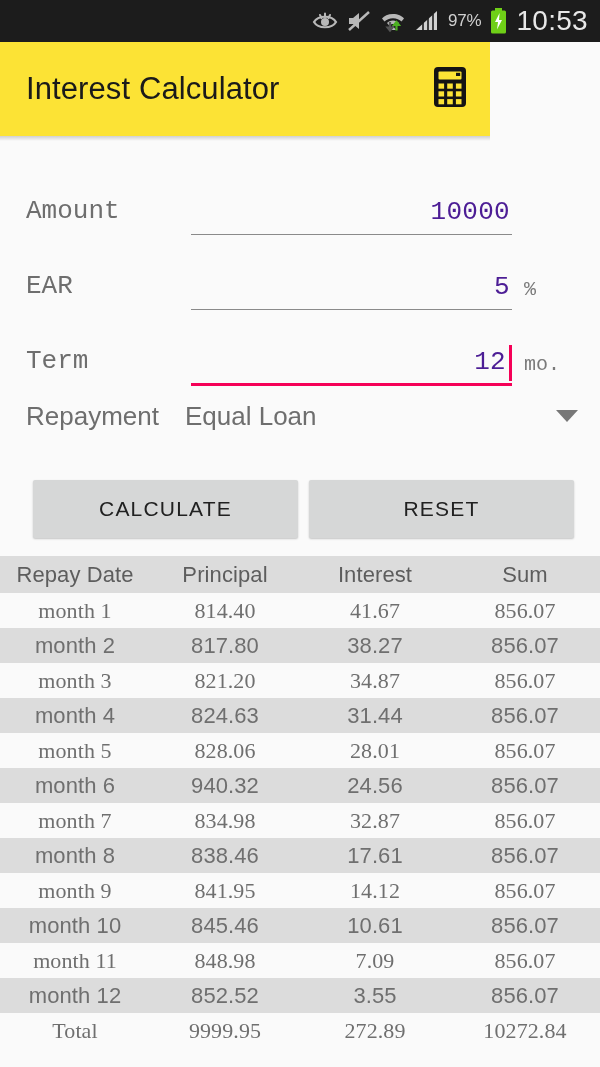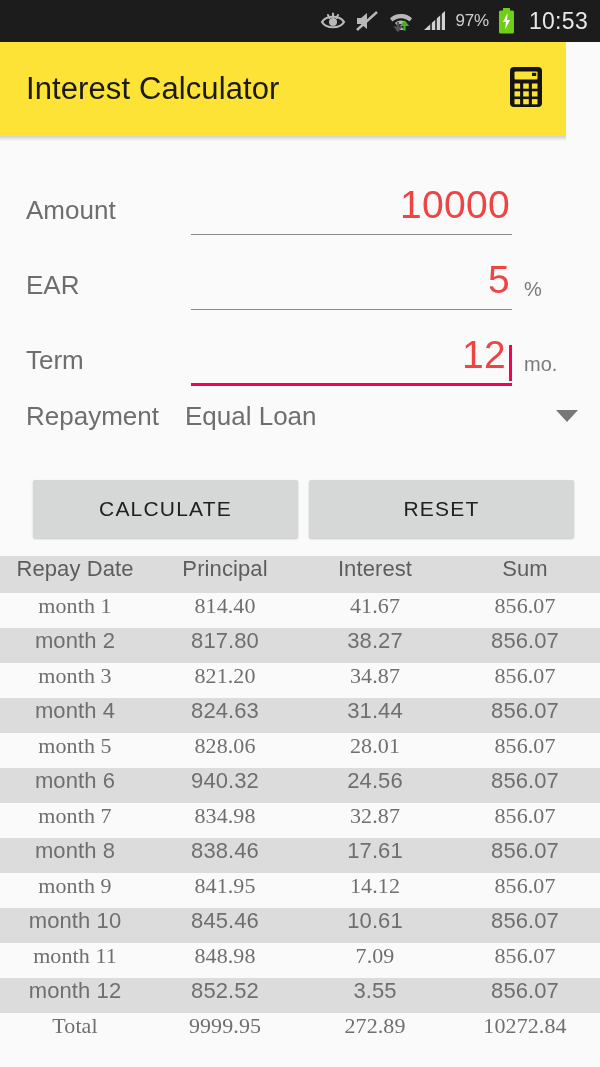--- a/index.html
+++ b/index.html
@@ -15,53 +15,53 @@
     height:42px; width:600px; background:#1c1c1c;
     display:flex; align-items:center; justify-content:flex-end;
     padding-right:12px; gap:9px;
   }
   .sb-icon{ display:flex; align-items:center; justify-content:center; }
   .sb-batt-pct{
     color:#cfcfcf; font-size:17px; letter-spacing:-.2px;
     font-family:"Liberation Sans", sans-serif;
   }
   .sb-clock{
-    color:#e8e8e8; font-size:23px; letter-spacing:.3px; margin-left:5px;
+    color:#e8e8e8; font-size:28px; letter-spacing:.3px; 
     font-family:"Liberation Sans", sans-serif;
   }
 
   
   .appbar{
     position:relative;
-    height:94px; width:566px; background:#fce335;
+    height:94px; width:490px; background:#fce335;
     display:flex; align-items:center; justify-content:space-between;
     padding:0 22px 0 26px;
   }
   .appbar:after{
     content:""; position:absolute; left:0; right:0; bottom:-5px; height:5px;
     background:linear-gradient(to bottom, rgba(0,0,0,.17), rgba(0,0,0,0));
   }
   .app-title{ font-size:31px; color:#1a1a1a; letter-spacing:.1px; }
 
   
   .form{ padding:24px 0 0 0; background:#fafafa; }
   .field-row{
     display:flex; align-items:flex-end;
-    height:75px; padding:0 26px 0 26px;
+    height:75px; padding:0 26px 0 26px;font-family:Liberation Mono, monospace;
   }
   .field-label{
     font-size:26px; color:#6e6e6e; width:165px; flex:none;
     padding-bottom:9px;
   }
   .field-input-wrap{
     position:relative; flex:1 1 auto; display:flex; align-items:flex-end;
     justify-content:flex-end; padding-bottom:2px;
   }
   .field-input{
-    font-size:39px; color:#ef4444; text-align:left;
+    font-size:26px; color:#4c1d95; text-align:left;
     padding:0 2px 6px 0; letter-spacing:.3px;
   }
   .underline{
     position:absolute; left:0; right:0; bottom:0; height:1px; background:#8a8a8a;
   }
   .underline.focused{ height:3px; background:#f50057; bottom:-1px; }
   .caret{
     display:inline-block; width:3px; height:36px; background:#f50057;
     margin-left:1px; margin-bottom:2px; vertical-align:bottom;
   }
@@ -88,21 +88,21 @@
     flex:1 1 0; height:58px; background:#d6d7d7; border:none;
     border-radius:2px; font-size:21px; color:#212121;
     letter-spacing:1.2px; font-family:"Liberation Sans", sans-serif;
     box-shadow:0 1px 2px rgba(0,0,0,.22);
     margin-top:19px;
   }
 
   
   .table{ width:600px; }
   .trow{
-    display:flex; align-items:flex-start; height:35px; width:600px;
+    display:flex; align-items:center; height:35px; width:600px;
   }
   .trow.head{ background:#dcdcdc; height:37px; }
   .trow.alt{ background:#dcdcdc; }
   .trow.plain{ background:#fafafa;font-family:Liberation Serif, serif; }
   .tcell{
     text-align:center; font-size:22px; color:#6f6f6f;
     letter-spacing:.1px; overflow:hidden; white-space:nowrap;
   }
   .c0{ width:150px; }
   .c1{ width:150px; }

